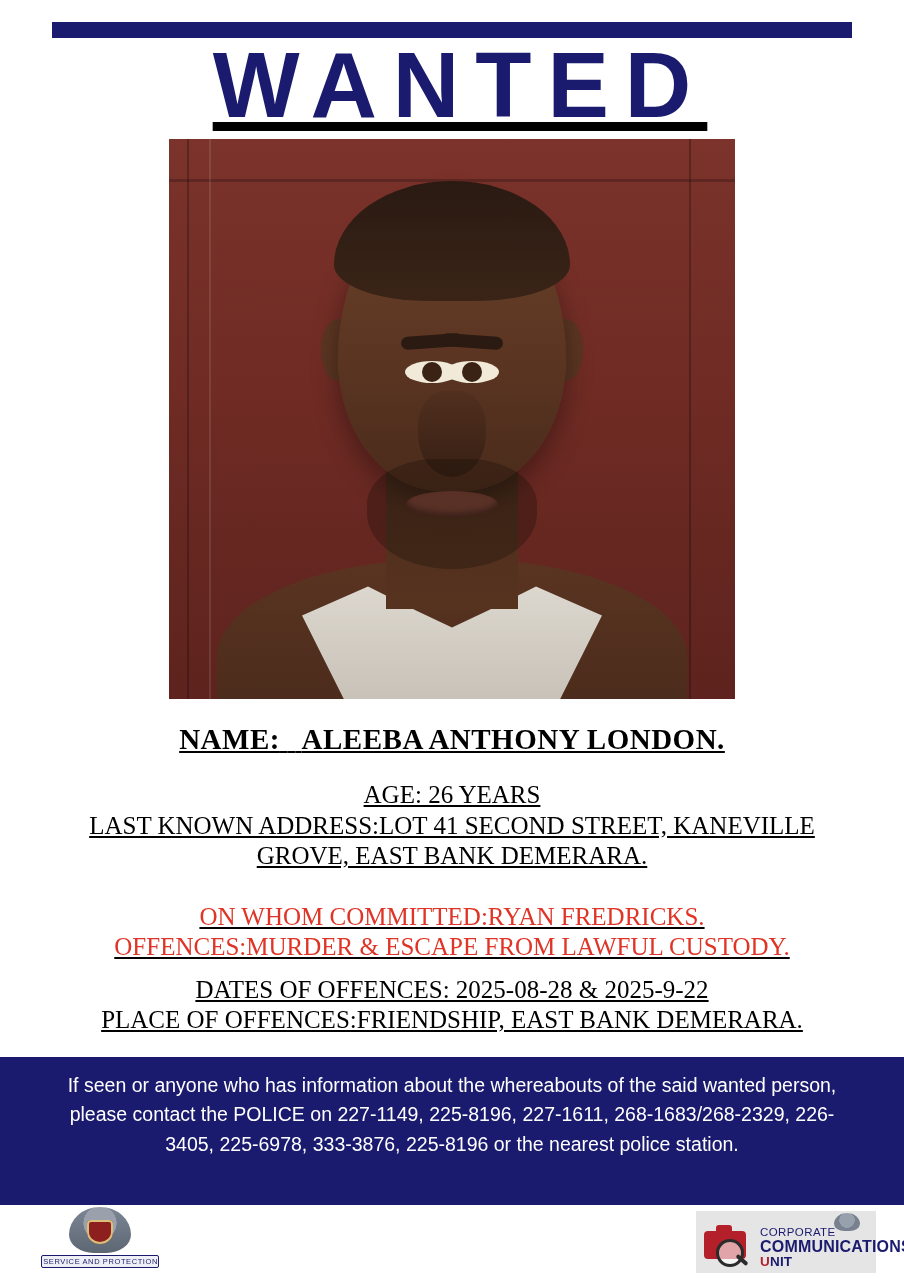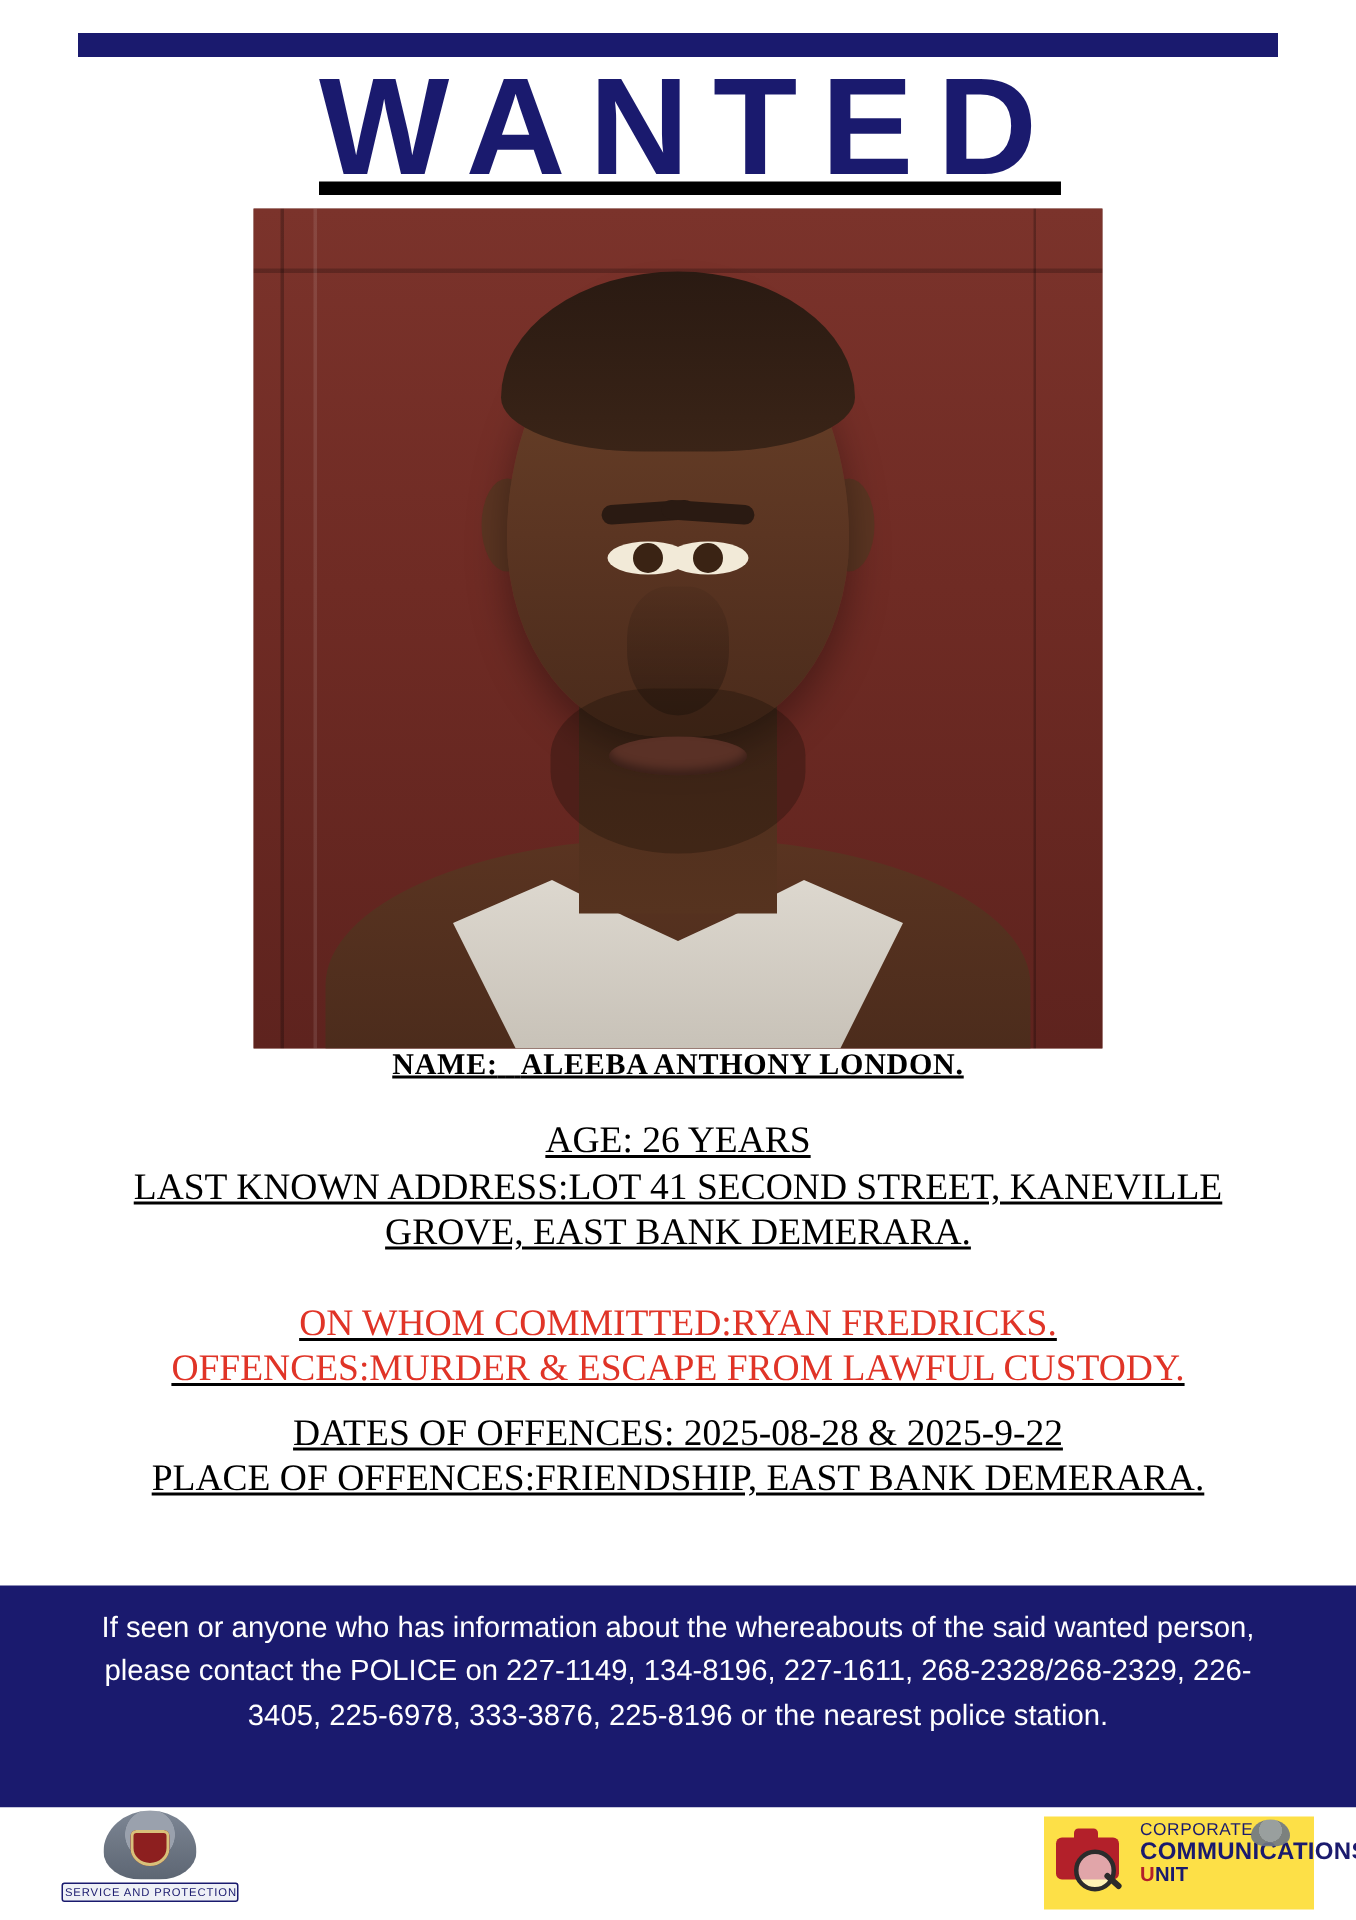--- a/index.html
+++ b/index.html
@@ -190,22 +190,22 @@
     height: 120px;
     background: linear-gradient(180deg, #ded9d0 0%, #c8c2b8 100%);
     clip-path: polygon(14% 100%, 0 30%, 22% 6%, 38% 26%, 50% 40%, 62% 26%, 78% 6%, 100% 30%, 86% 100%);
   }
 
   
   .name-line {
     text-align: center;
     font-family: "Liberation Serif", serif;
     font-weight: bold;
-    font-size: 20px;
-    margin-top: 0;
+    font-size: 29px;
+    margin-top: 24px;
     letter-spacing: 0.5px;
   }
   .block {
     text-align: center;
     font-size: 25px;
     line-height: 1.22;
     margin-top: 24px;
     padding: 0 40px;
   }
   .block.offences {
@@ -285,23 +285,23 @@
     padding: 1px 0;
     background: #eef0f6;
   }
 
   .ccu-logo {
     position: absolute;
     right: 28px;
     top: 6px;
     width: 180px;
     height: 62px;
-    background: #fde047;
+    background: #e5e5e5;
     display: flex;
-    align-items: flex-start;
+    align-items: flex-end;
     padding: 4px 6px;
     box-sizing: border-box;
   }
   .ccu-mark {
     width: 52px;
     height: 48px;
     position: relative;
     flex: 0 0 auto;
     margin-right: 6px;
   }
@@ -408,21 +408,21 @@
   <div class="block offences">
     <div>ON WHOM COMMITTED:RYAN FREDRICKS.</div>
     <div>OFFENCES:MURDER &amp; ESCAPE FROM LAWFUL CUSTODY.</div>
   </div>
 
   <div class="block dates">
     <div>DATES OF OFFENCES: 2025-08-28 &amp; 2025-9-22</div>
     <div>PLACE OF OFFENCES:FRIENDSHIP, EAST BANK DEMERARA.</div>
   </div>
 
-  <div class="contact">If seen or anyone who has information about the whereabouts of the said wanted person, please contact the POLICE on 227-1149, 134-8196, 227-1611, 268-2328/268-2329, 226-3405,  225-6978, 333-3876, 225-8196 or the nearest police station.</div>
+  <div class="contact">If seen or anyone who has information about the whereabouts of the said wanted person, please contact the POLICE on 227-1149, 225-8196, 227-1611, 268-1683/268-2329, 226-3405,  225-6978, 333-3876, 225-8196 or the nearest police station.</div>
 
   <div class="footer">
     <div class="gpf-logo">
       <div class="gpf-crest"></div>
       <div class="gpf-ribbon">SERVICE AND PROTECTION</div>
     </div>
 
     <div class="ccu-logo">
       <div class="ccu-mark">
         <div class="ccu-cam"></div>

